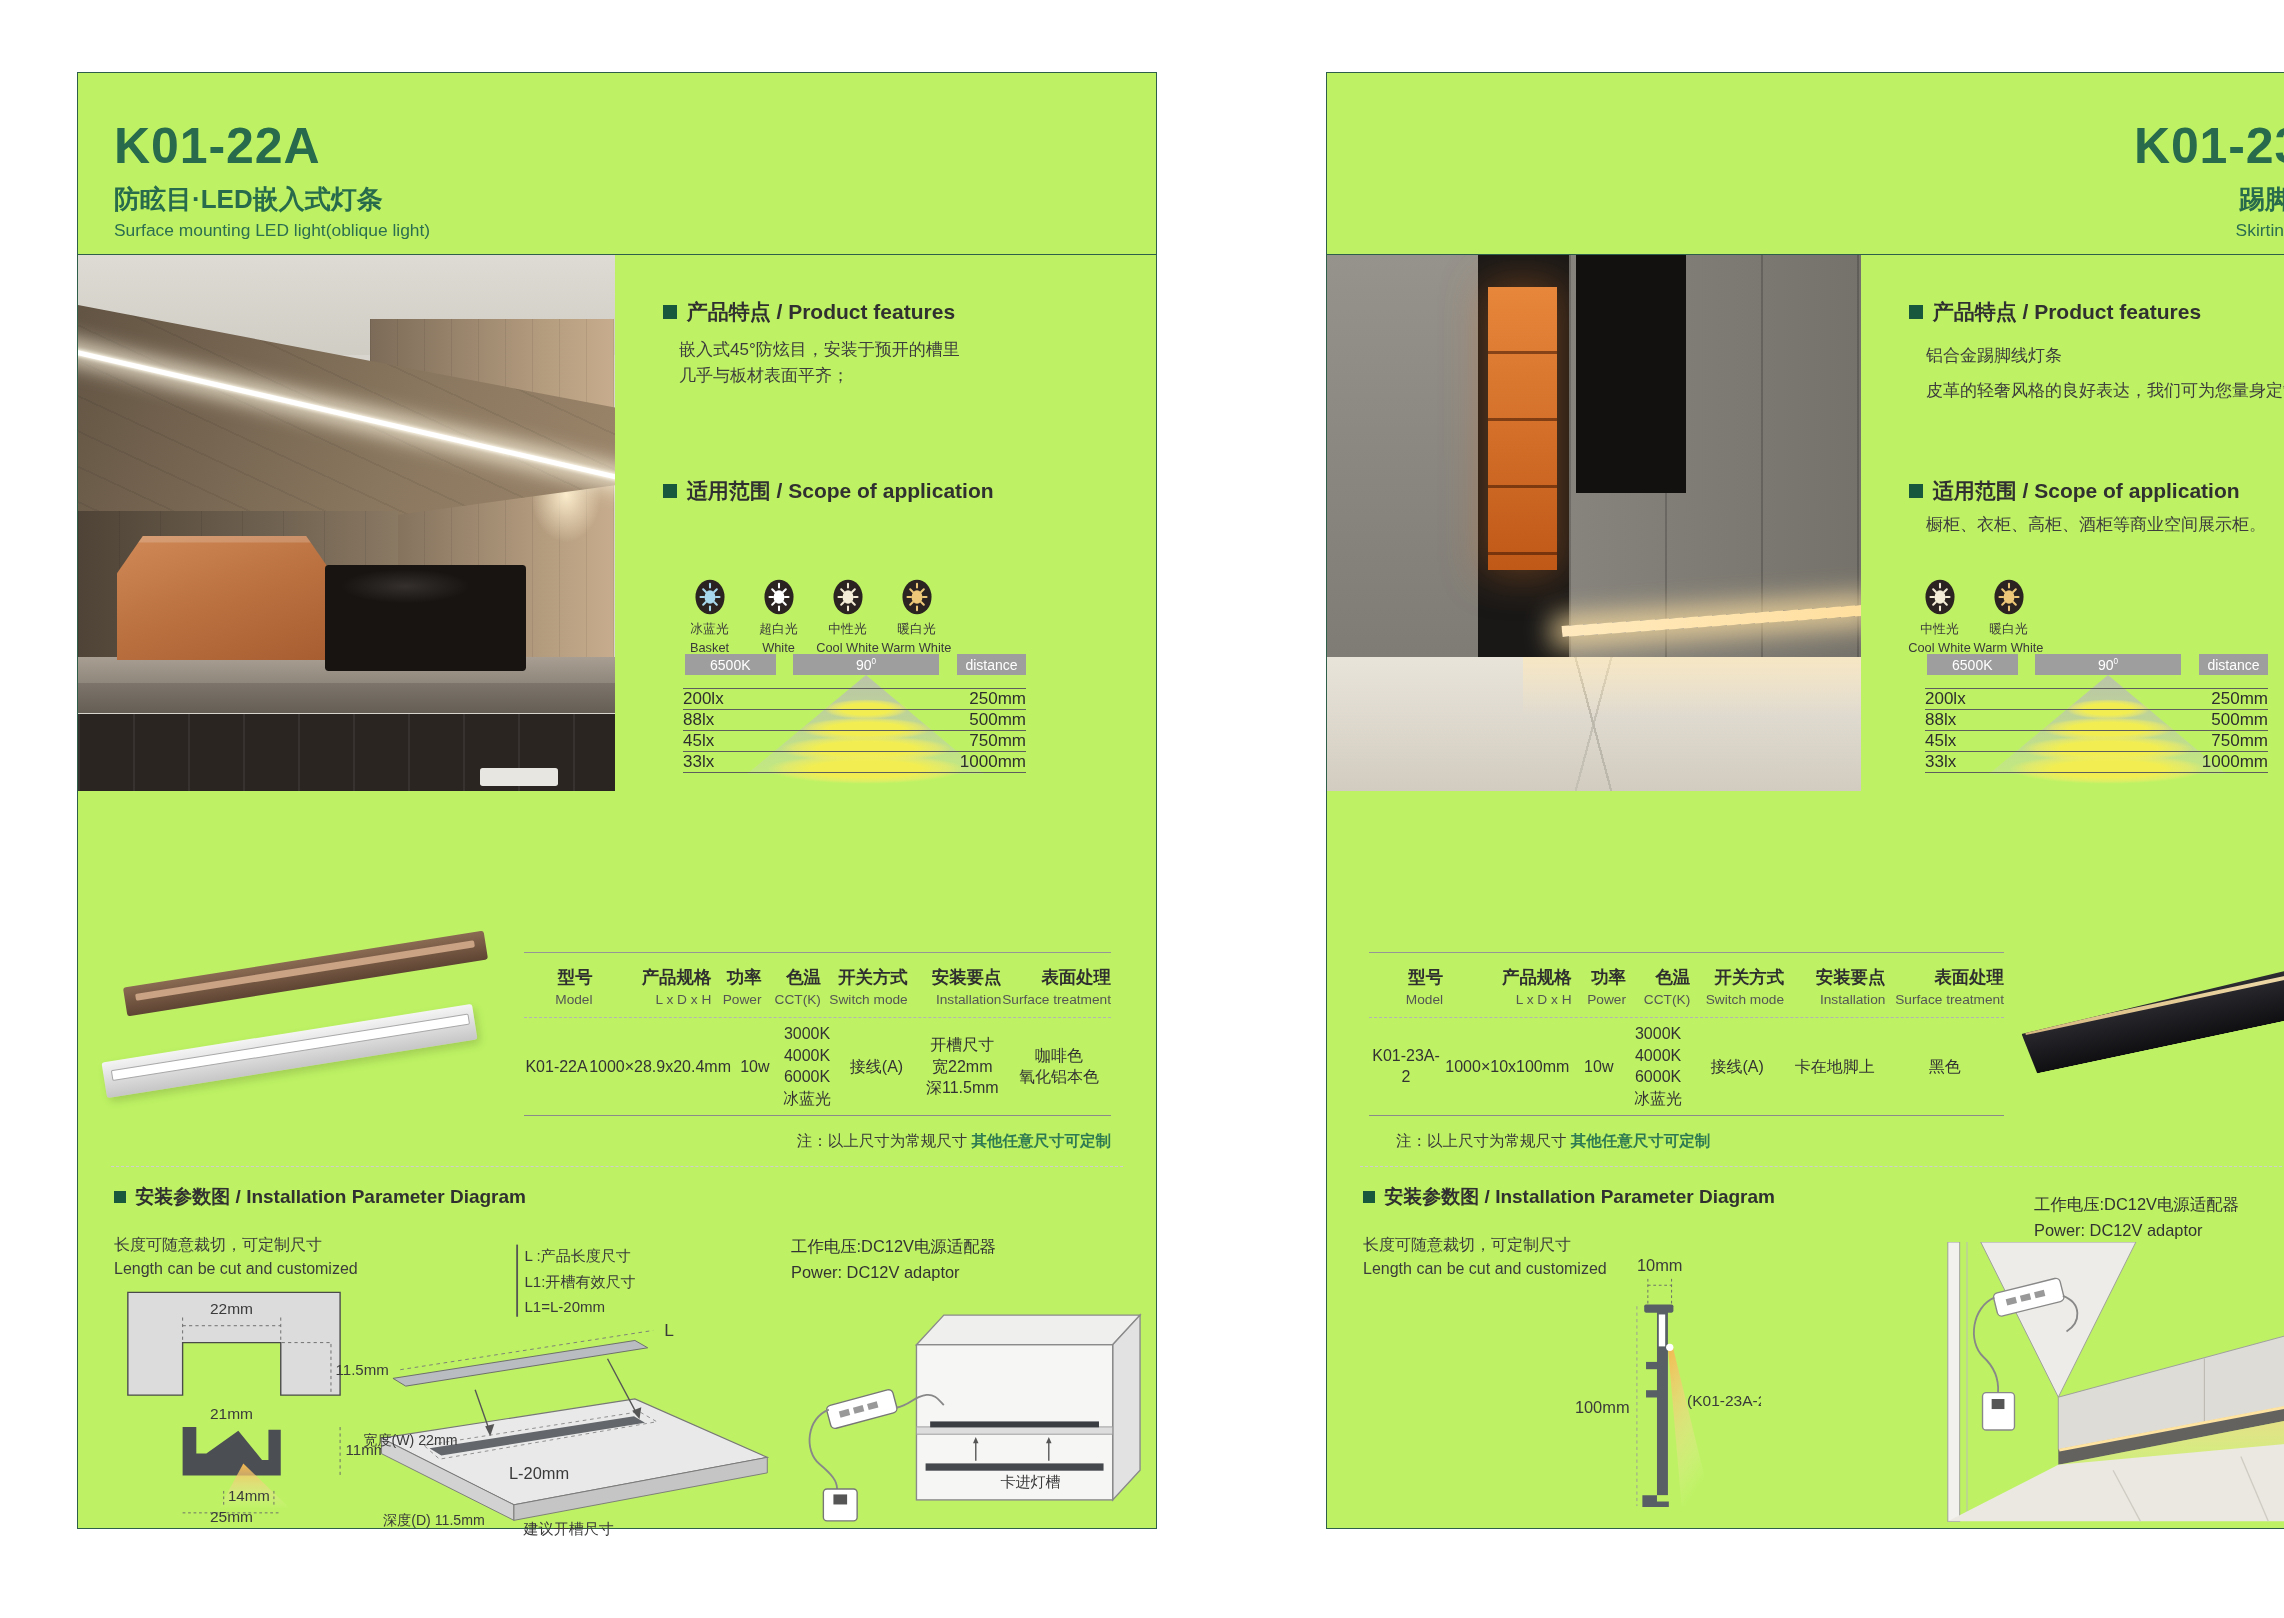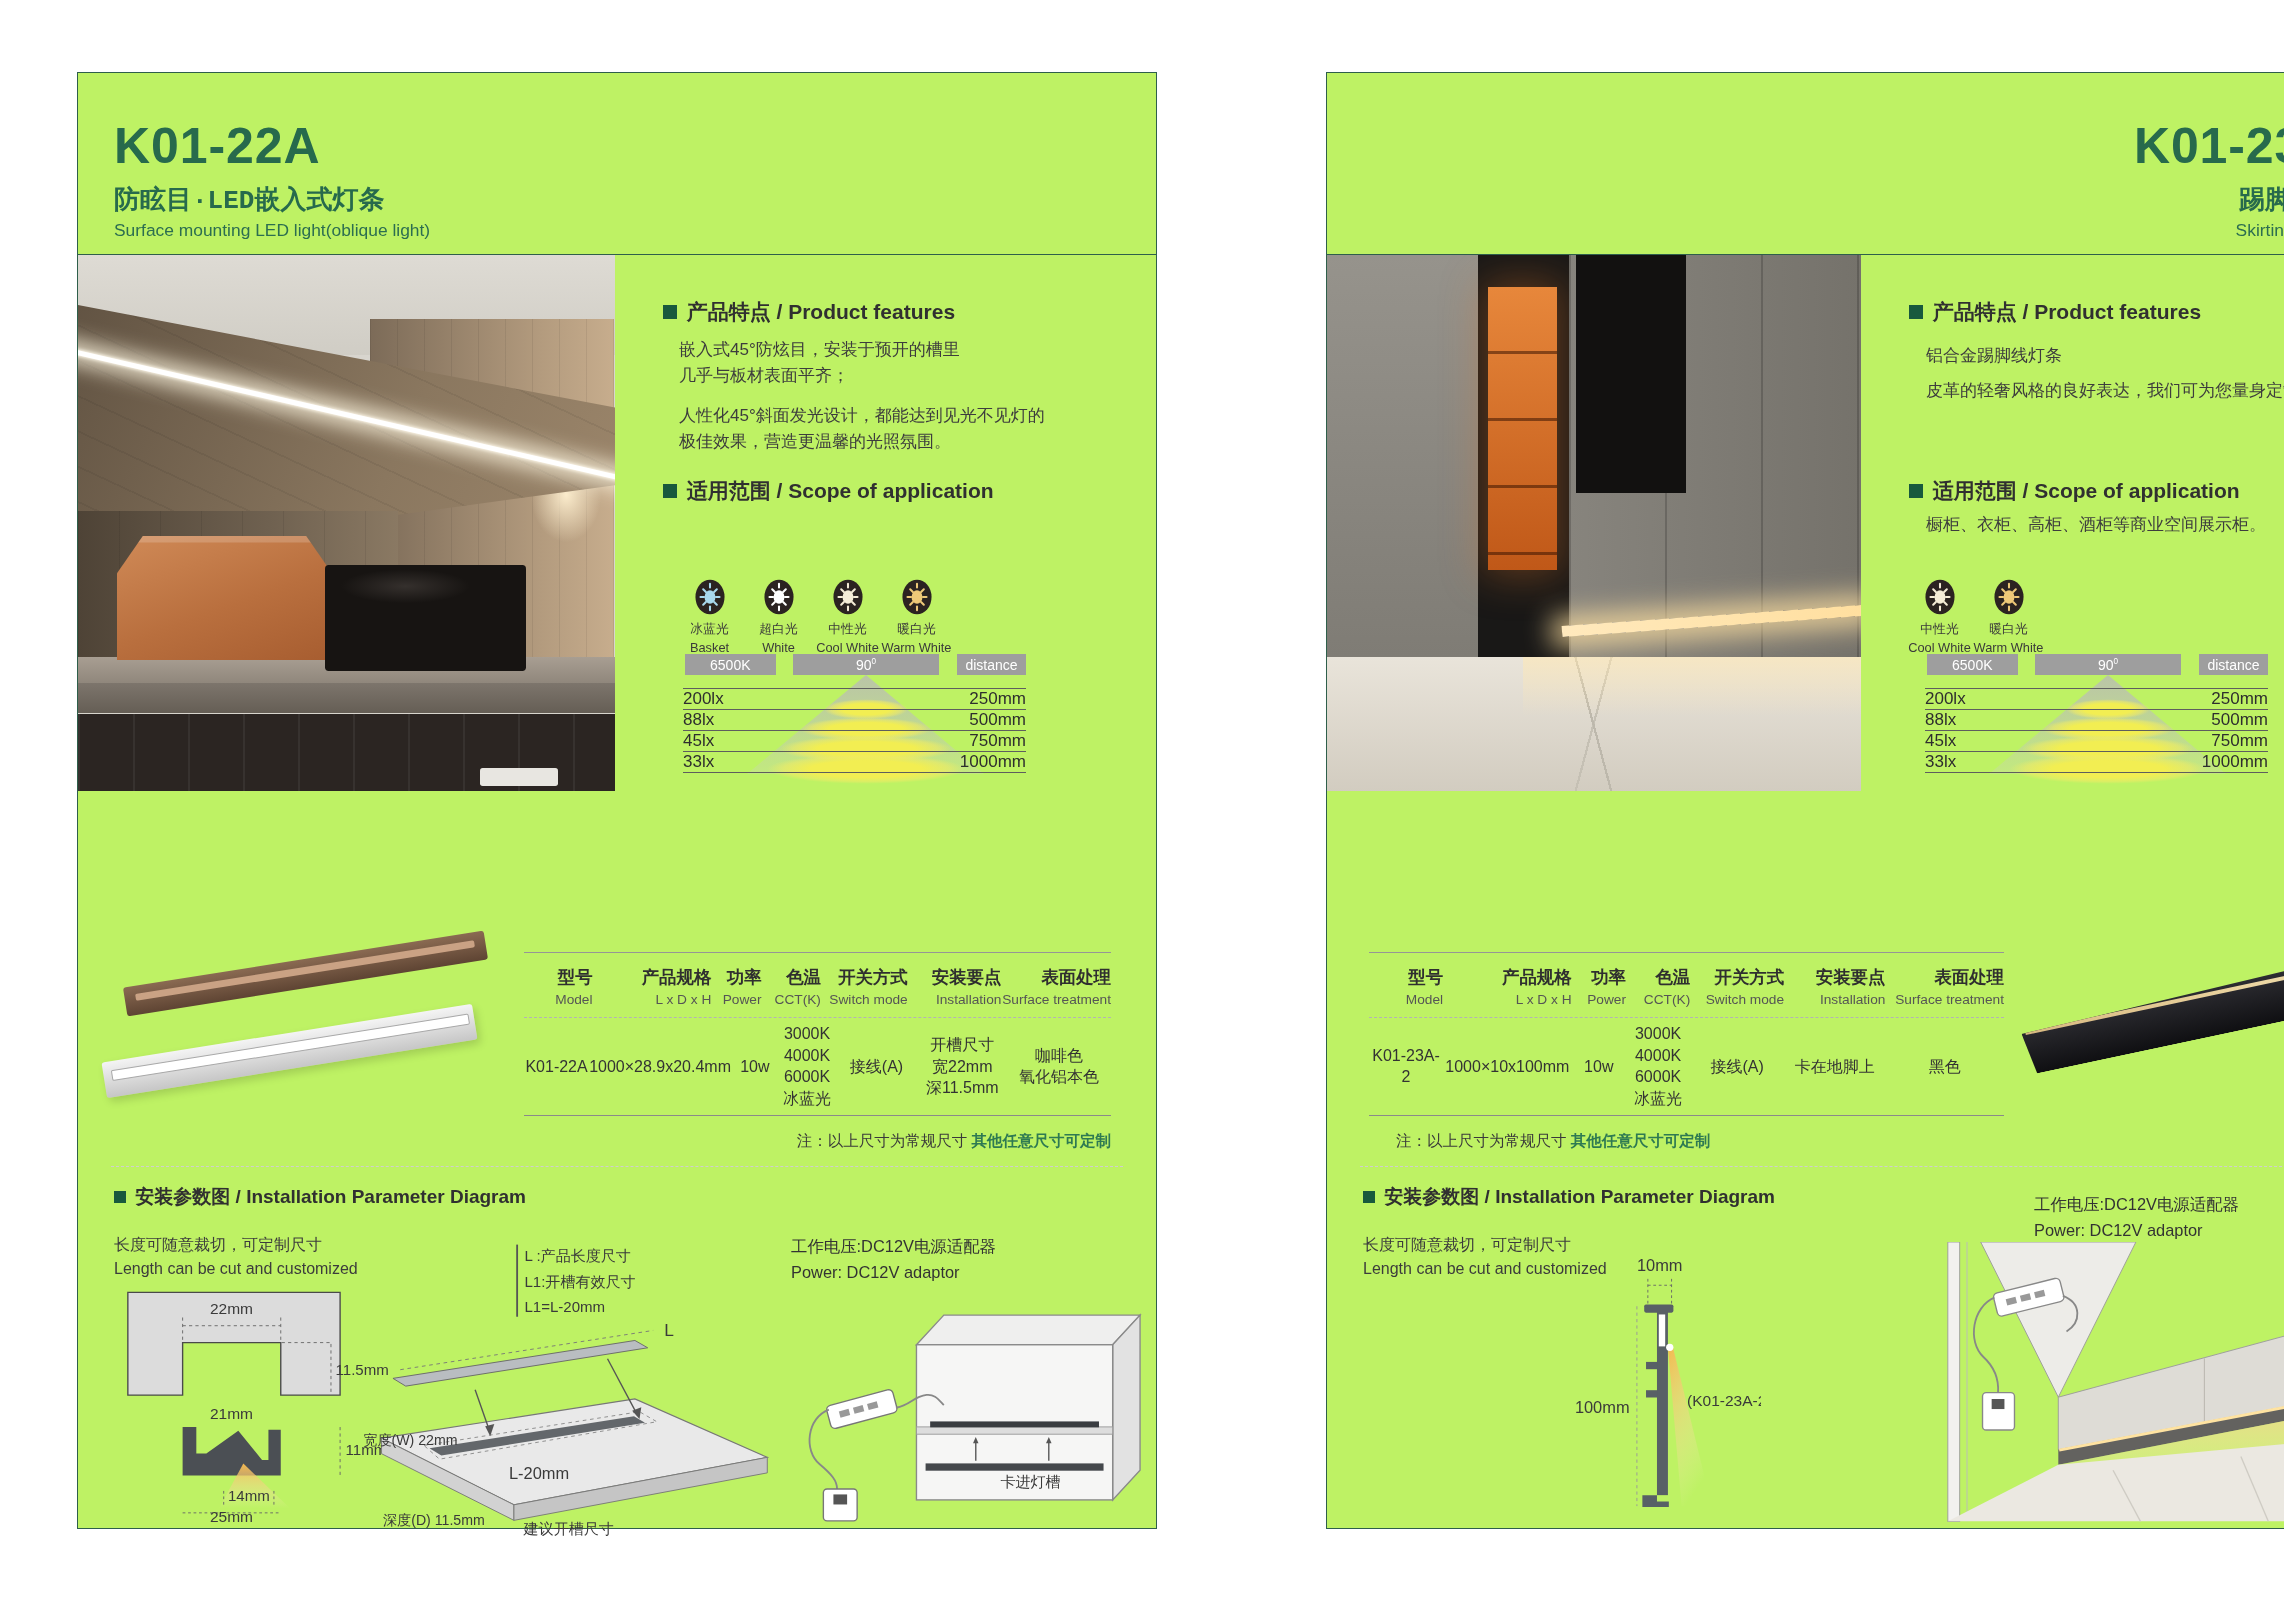--- a/index.html
+++ b/index.html
@@ -4,21 +4,21 @@
 <style>
   html,body{margin:0;padding:0;background:#fff;}
   body{width:2482px;height:1618px;position:relative;overflow:hidden;
        font-family:"Liberation Sans","DejaVu Sans",sans-serif;color:#333;}
   .page{position:absolute;top:72px;width:1078px;height:1455px;border:0.9px solid #2e5f4b;background:#bef264;}
   #pageL{left:77px;} #pageR{left:1326px;}
 
   
   .hdr{position:absolute;top:0;left:0;right:0;height:181px;}
   .hdr .model{position:absolute;top:44px;font-size:50px;font-weight:700;color:#276a4c;letter-spacing:0.9px;}
-  .hdr .sub-zh{position:absolute;top:109px;font-size:26px;font-weight:700;color:#276a4c;font-family:Liberation Mono, monospace;}
+  .hdr .sub-zh{position:absolute;top:109px;font-size:26px;font-weight:700;color:#276a4c;}
   .hdr .sub-en{position:absolute;top:147px;font-size:17.4px;color:#2c6e50;}
   .hdr.l .model,.hdr.l .sub-zh,.hdr.l .sub-en{left:36px;}
   .hdr.r .model,.hdr.r .sub-zh,.hdr.r .sub-en{right:36px;text-align:right;}
   .hdr-rule{position:absolute;top:181px;left:0;right:0;border-top:1.4px solid #2e5f4b;}
 
   
   .photo{position:absolute;top:182px;left:0;overflow:hidden;}
   .photoL{width:537px;height:536px;background:#d8d5ce;}
   .photoR{width:534px;height:536px;background:#2e2b28;}
   .photo div{position:absolute;}
@@ -166,22 +166,20 @@
     <div class="lpBottom"></div>
     <div class="lpGadget"></div>
   </div>
 
   <div class="sec-title colX ftitle">
     <span class="bullet"></span>
     <span>产品特点 / Product features</span>
   </div>
   <div class="para fp1">嵌入式45°防炫目，安装于预开的槽里
 几乎与板材表面平齐；</div>
-  <div class="para fp2">人性化45°斜面发光设计，都能达到见光不见灯的
-极佳效果，营造更温馨的光照氛围。</div>
 
   <div class="sec-title colX stitle">
     <span class="bullet"></span>
     <span>适用范围 / Scope of application</span>
   </div>
 
   <div class="icons iconsL">
     <div class="licon" style="--c: #a8d8ee;">
       <svg viewBox="0 0 66 78">
           <ellipse cx="33" cy="39" rx="32" ry="38" fill="#2b2321"></ellipse>

